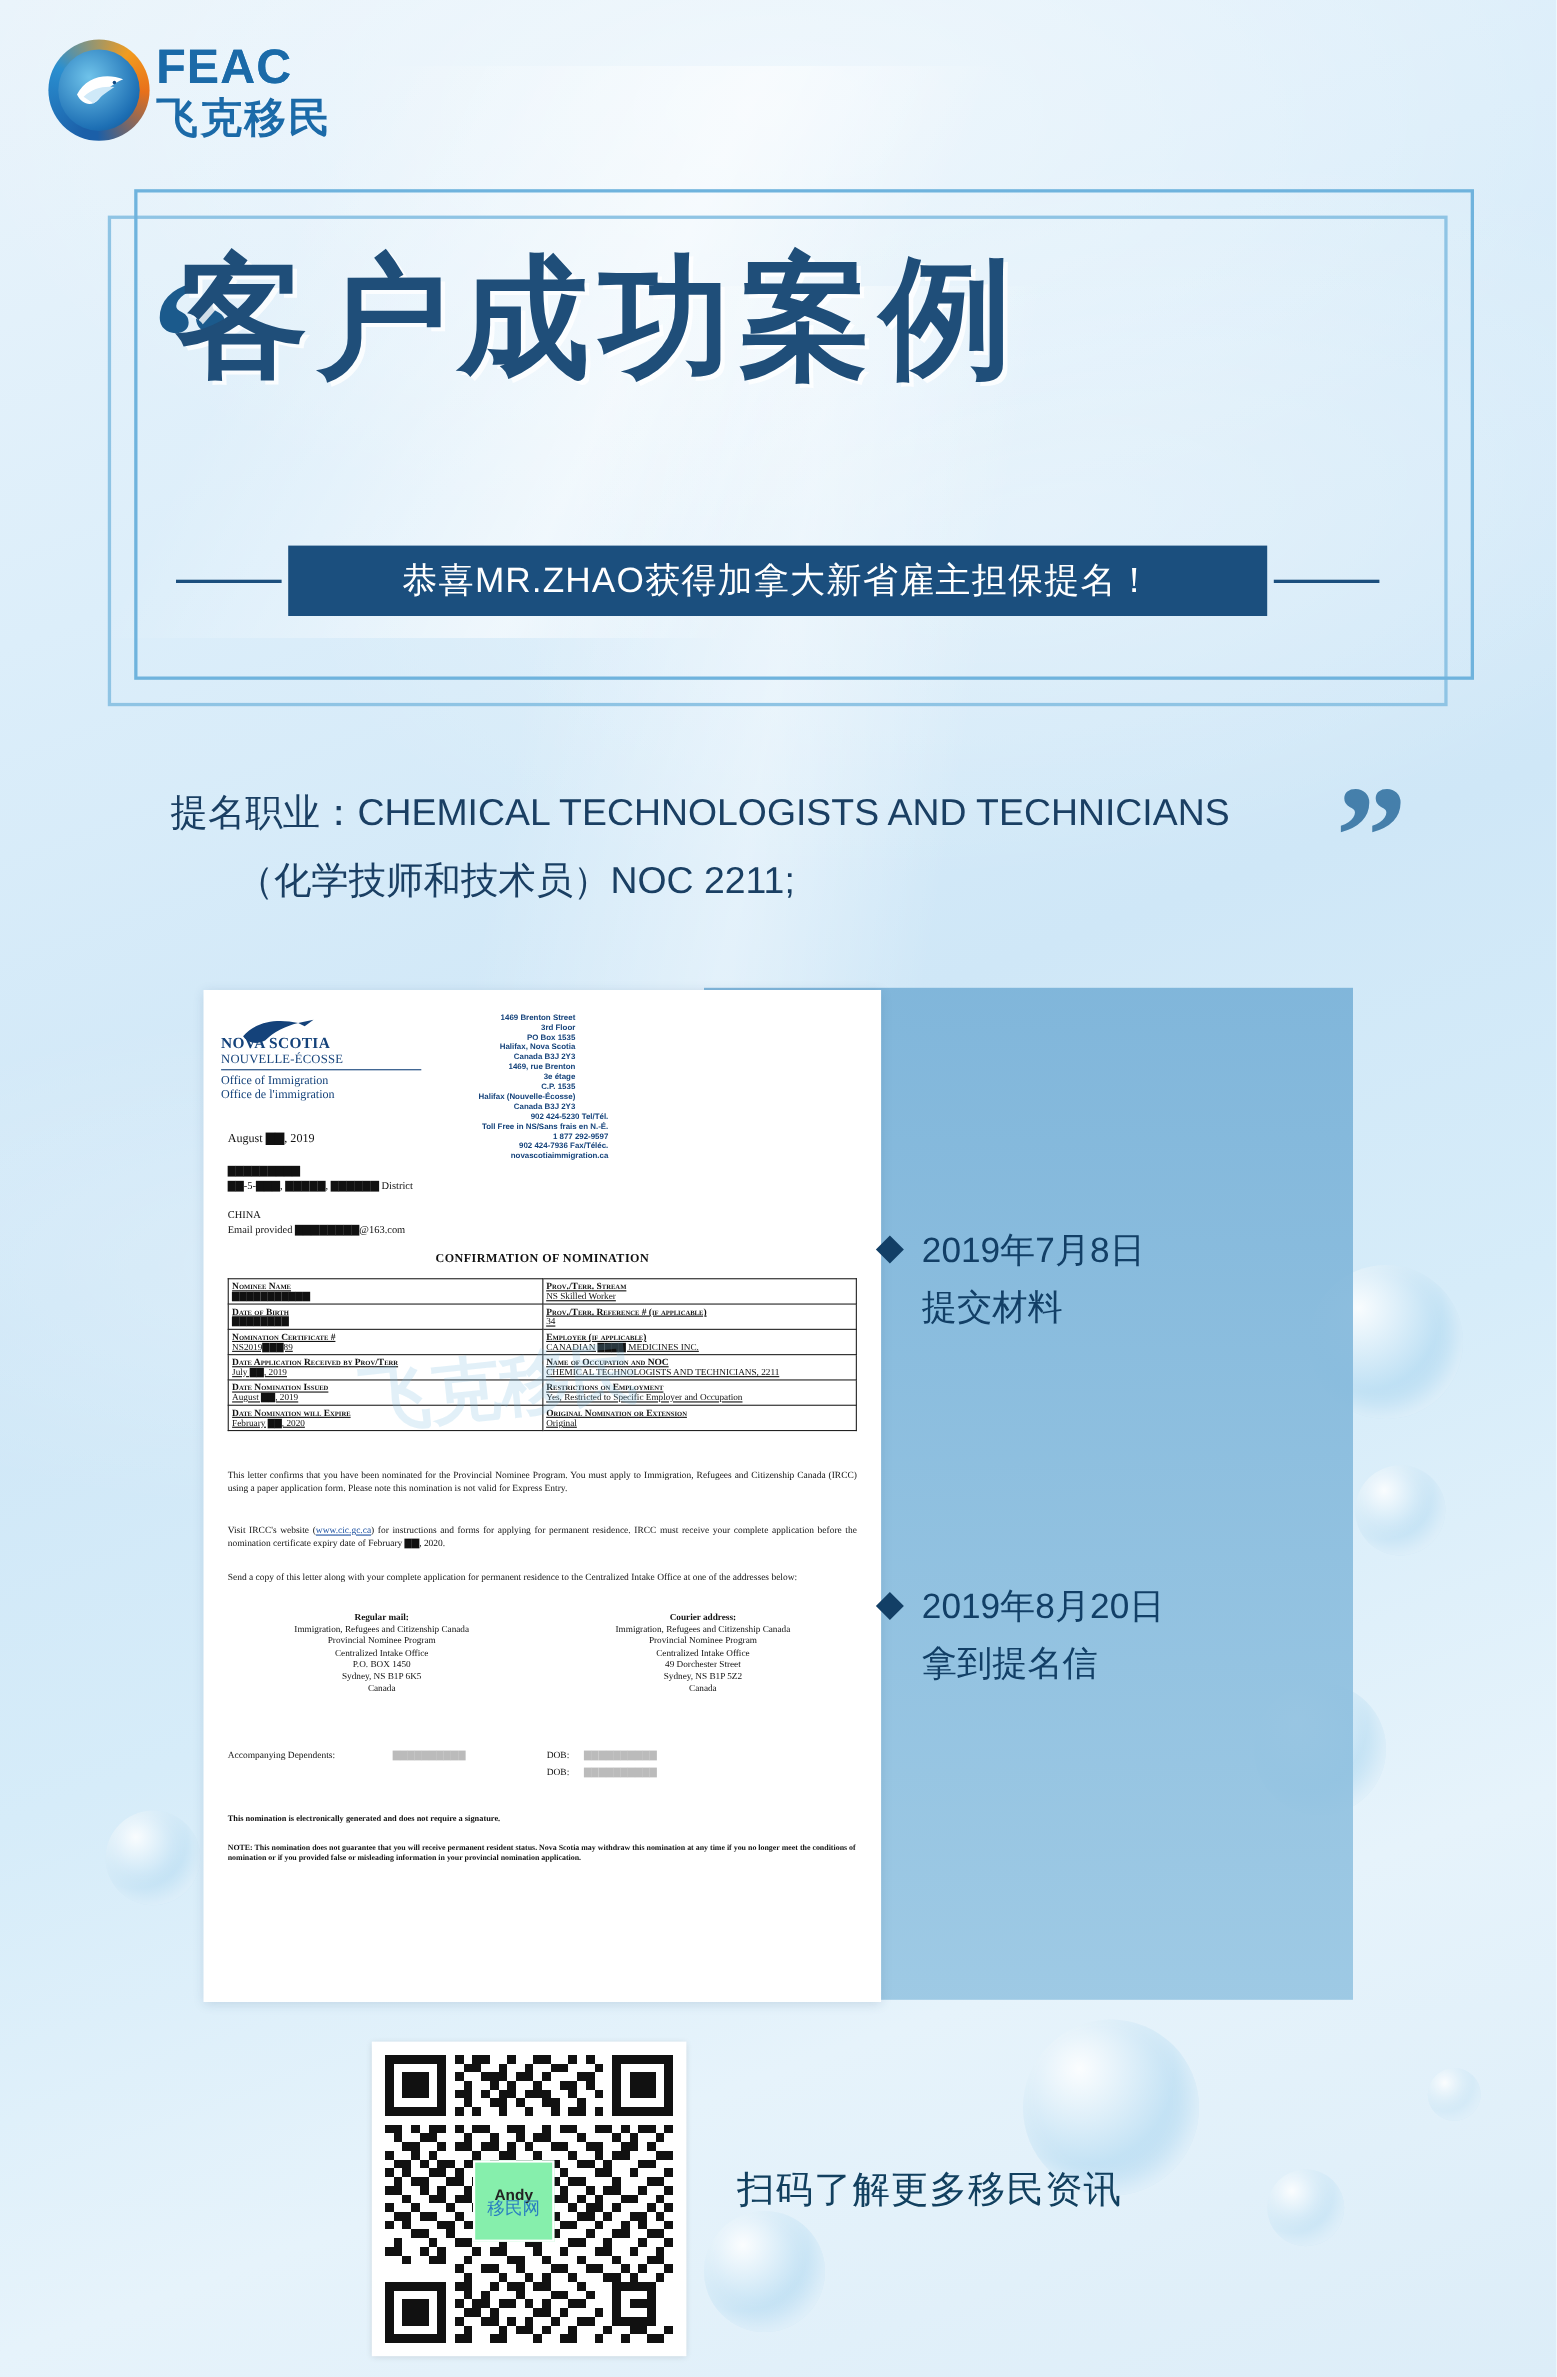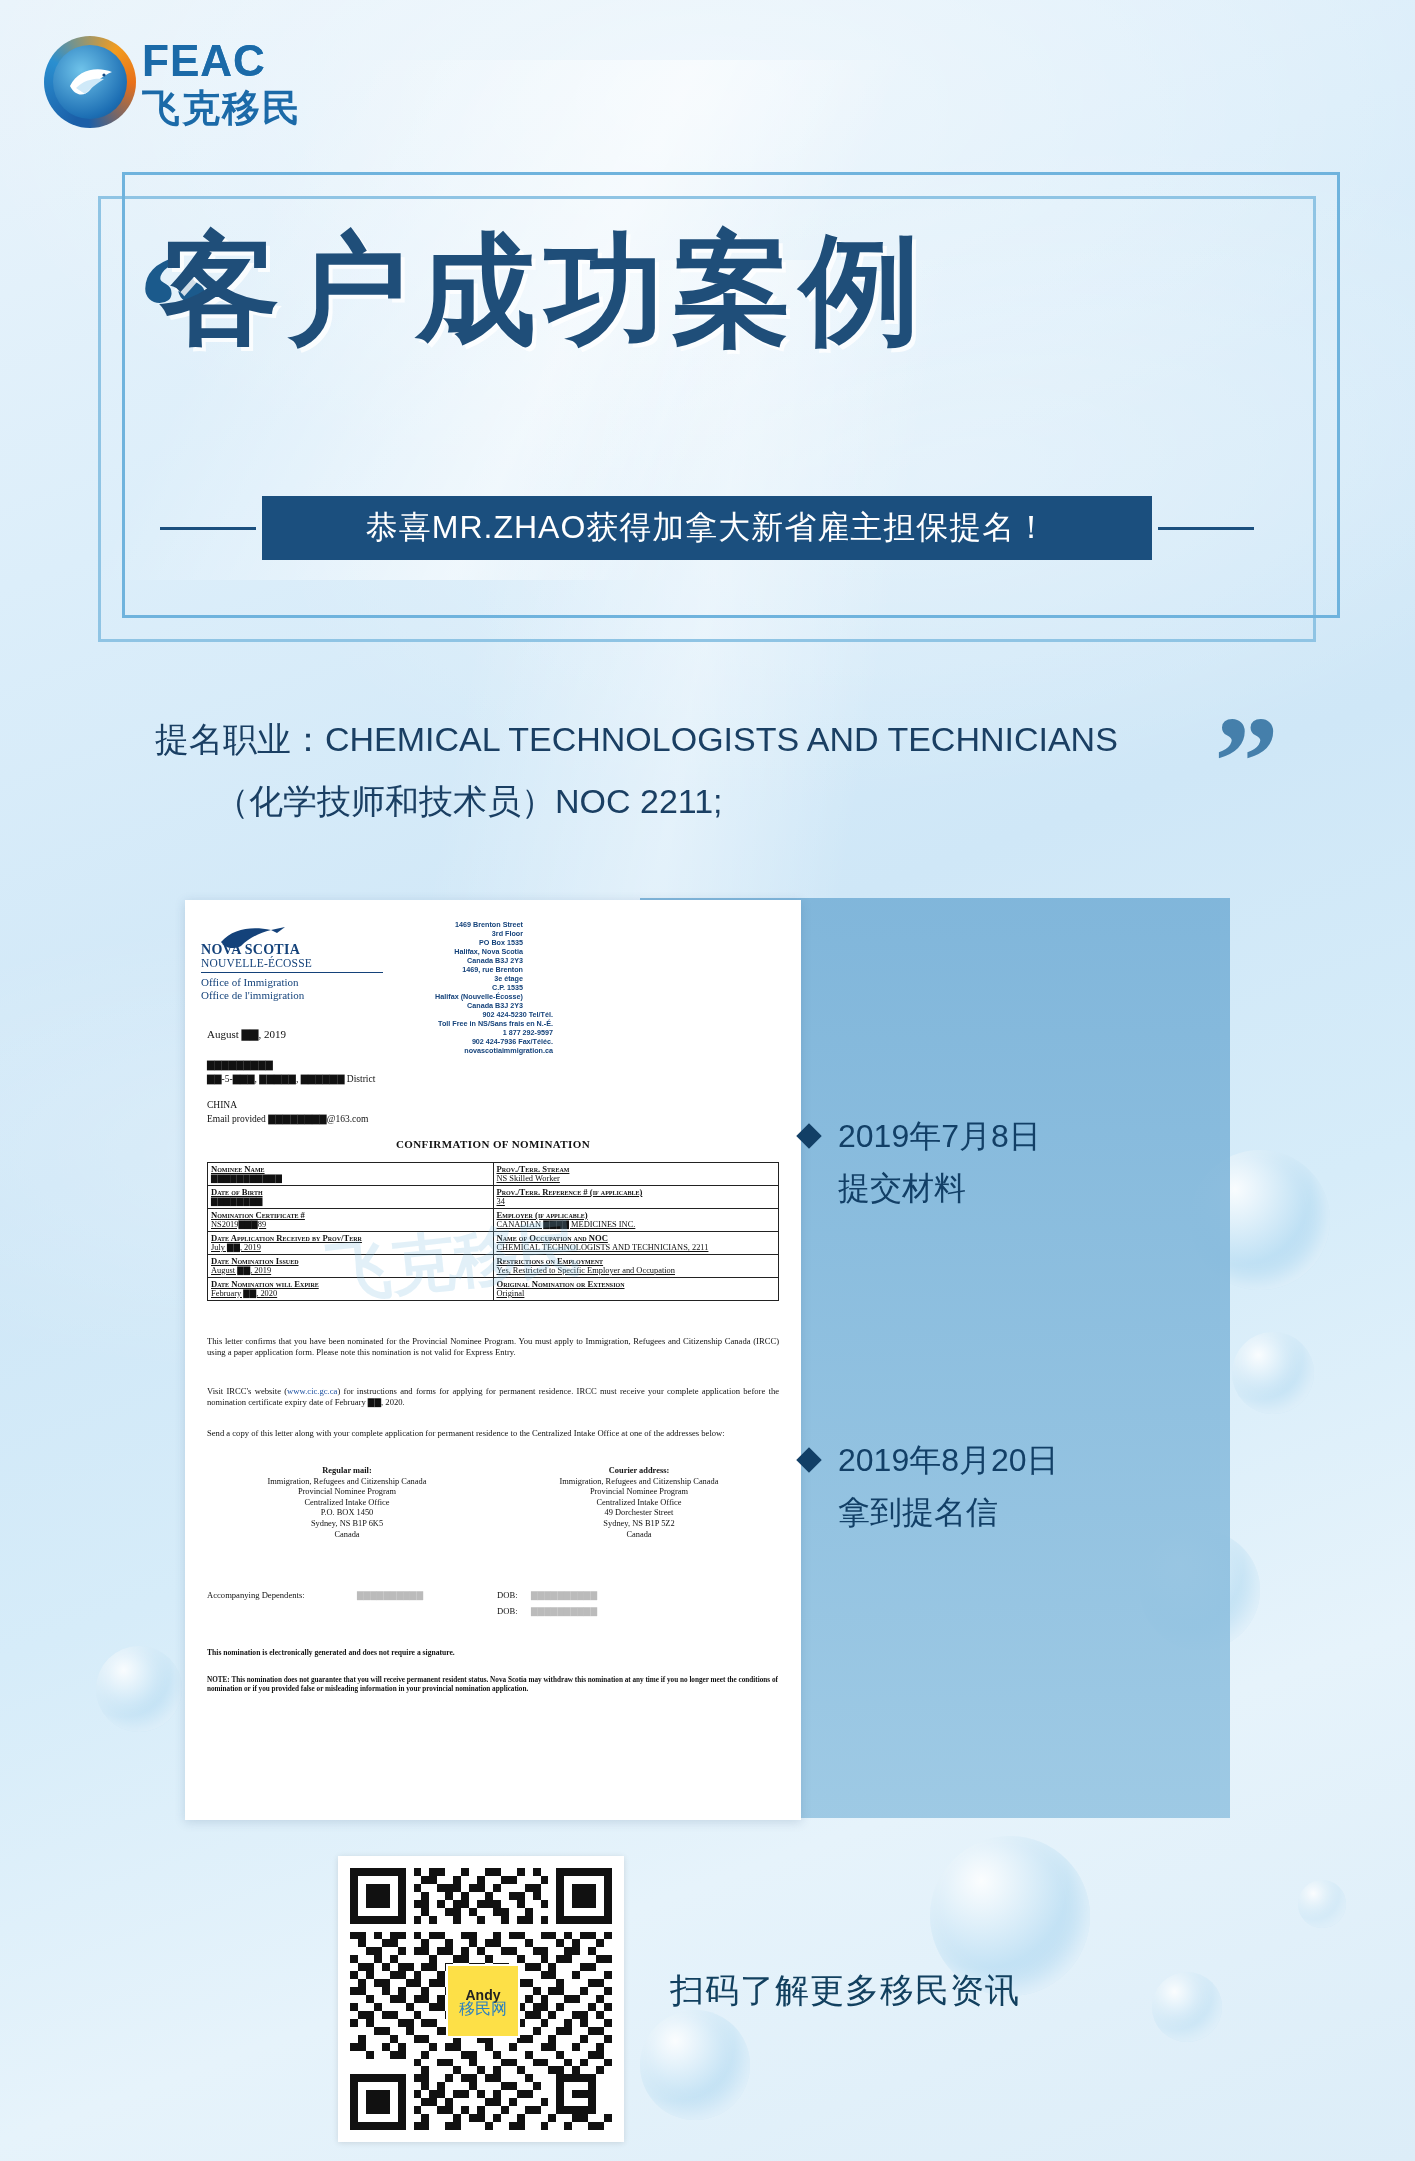--- a/index.html
+++ b/index.html
@@ -79,21 +79,21 @@
 
   table.nom{position:absolute;left:22px;top:262px;width:572px;border-collapse:collapse;}
   table.nom td{border:1px solid #222;padding:1px 3px;vertical-align:top;font-size:8.4px;line-height:10px;height:20px;text-decoration:underline;}
   .lbl{font-variant:small-caps;font-weight:bold;font-size:8.6px;}
   .val{font-size:8.4px;}
 
   .para{position:absolute;left:22px;width:572px;font-size:8.6px;line-height:11.4px;text-align:justify;}
   .p1{top:436px;}
   .p2{top:486px;}
   .p3{top:528px;}
-  .lnk{color:#1a4fa0;}
+  .lnk{color:#1a4fa0;text-decoration:underline;}
 
   .addr2{position:absolute;left:22px;top:566px;width:572px;display:flex;justify-content:space-between;font-size:8.4px;line-height:10.6px;text-align:center;}
   .addr2 .col{width:280px;}
   .addr2 .h{font-weight:bold;}
 
   .dep{position:absolute;left:22px;top:690px;width:572px;font-size:8.6px;}
   .dep .row{display:flex;align-items:center;margin-bottom:6px;}
   .dep .lab{width:150px;}
   .dep .lab2{width:34px;margin-left:20px;}
 
@@ -102,21 +102,21 @@
   .dia{position:absolute;width:18px;height:18px;background:#123f66;transform:rotate(45deg);}
   .d1{left:800px;top:1127px;}
   .d2{left:800px;top:1451px;}
   .btxt{position:absolute;left:838px;color:#123f66;font-size:32px;line-height:52px;}
   .t1{top:1110px;}
   .t2{top:1434px;}
 
   
   .qr-box{position:absolute;left:338px;top:1856px;width:286px;height:286px;background:#fff;padding:0;box-shadow:0 1px 6px rgba(0,0,0,.12);}
   .qr{position:absolute;left:12px;top:12px;width:262px;height:262px;}
-  .qr-badge{position:absolute;left:108px;top:108px;width:70px;height:70px;background:#fde047;border:2px solid #fff;display:flex;flex-direction:column;align-items:center;justify-content:center;}
+  .qr-badge{position:absolute;left:92px;top:108px;width:70px;height:70px;background:#86efac;border:2px solid #fff;display:flex;flex-direction:column;align-items:center;justify-content:center;}
   .qr-badge .a{font-size:14px;color:#222;font-weight:bold;line-height:15px;}
   .qr-badge .b{font-size:16px;color:#2a7fc0;line-height:11px;text-align:right;}
   .scan-text{position:absolute;left:670px;top:1968px;font-size:34px;color:#12405f;letter-spacing:1px;}
 </style>
 </head>
 <body>
 
 <div class="wave w1"></div>
 <div class="wave w2"></div>
 <div class="wave w3"></div>

